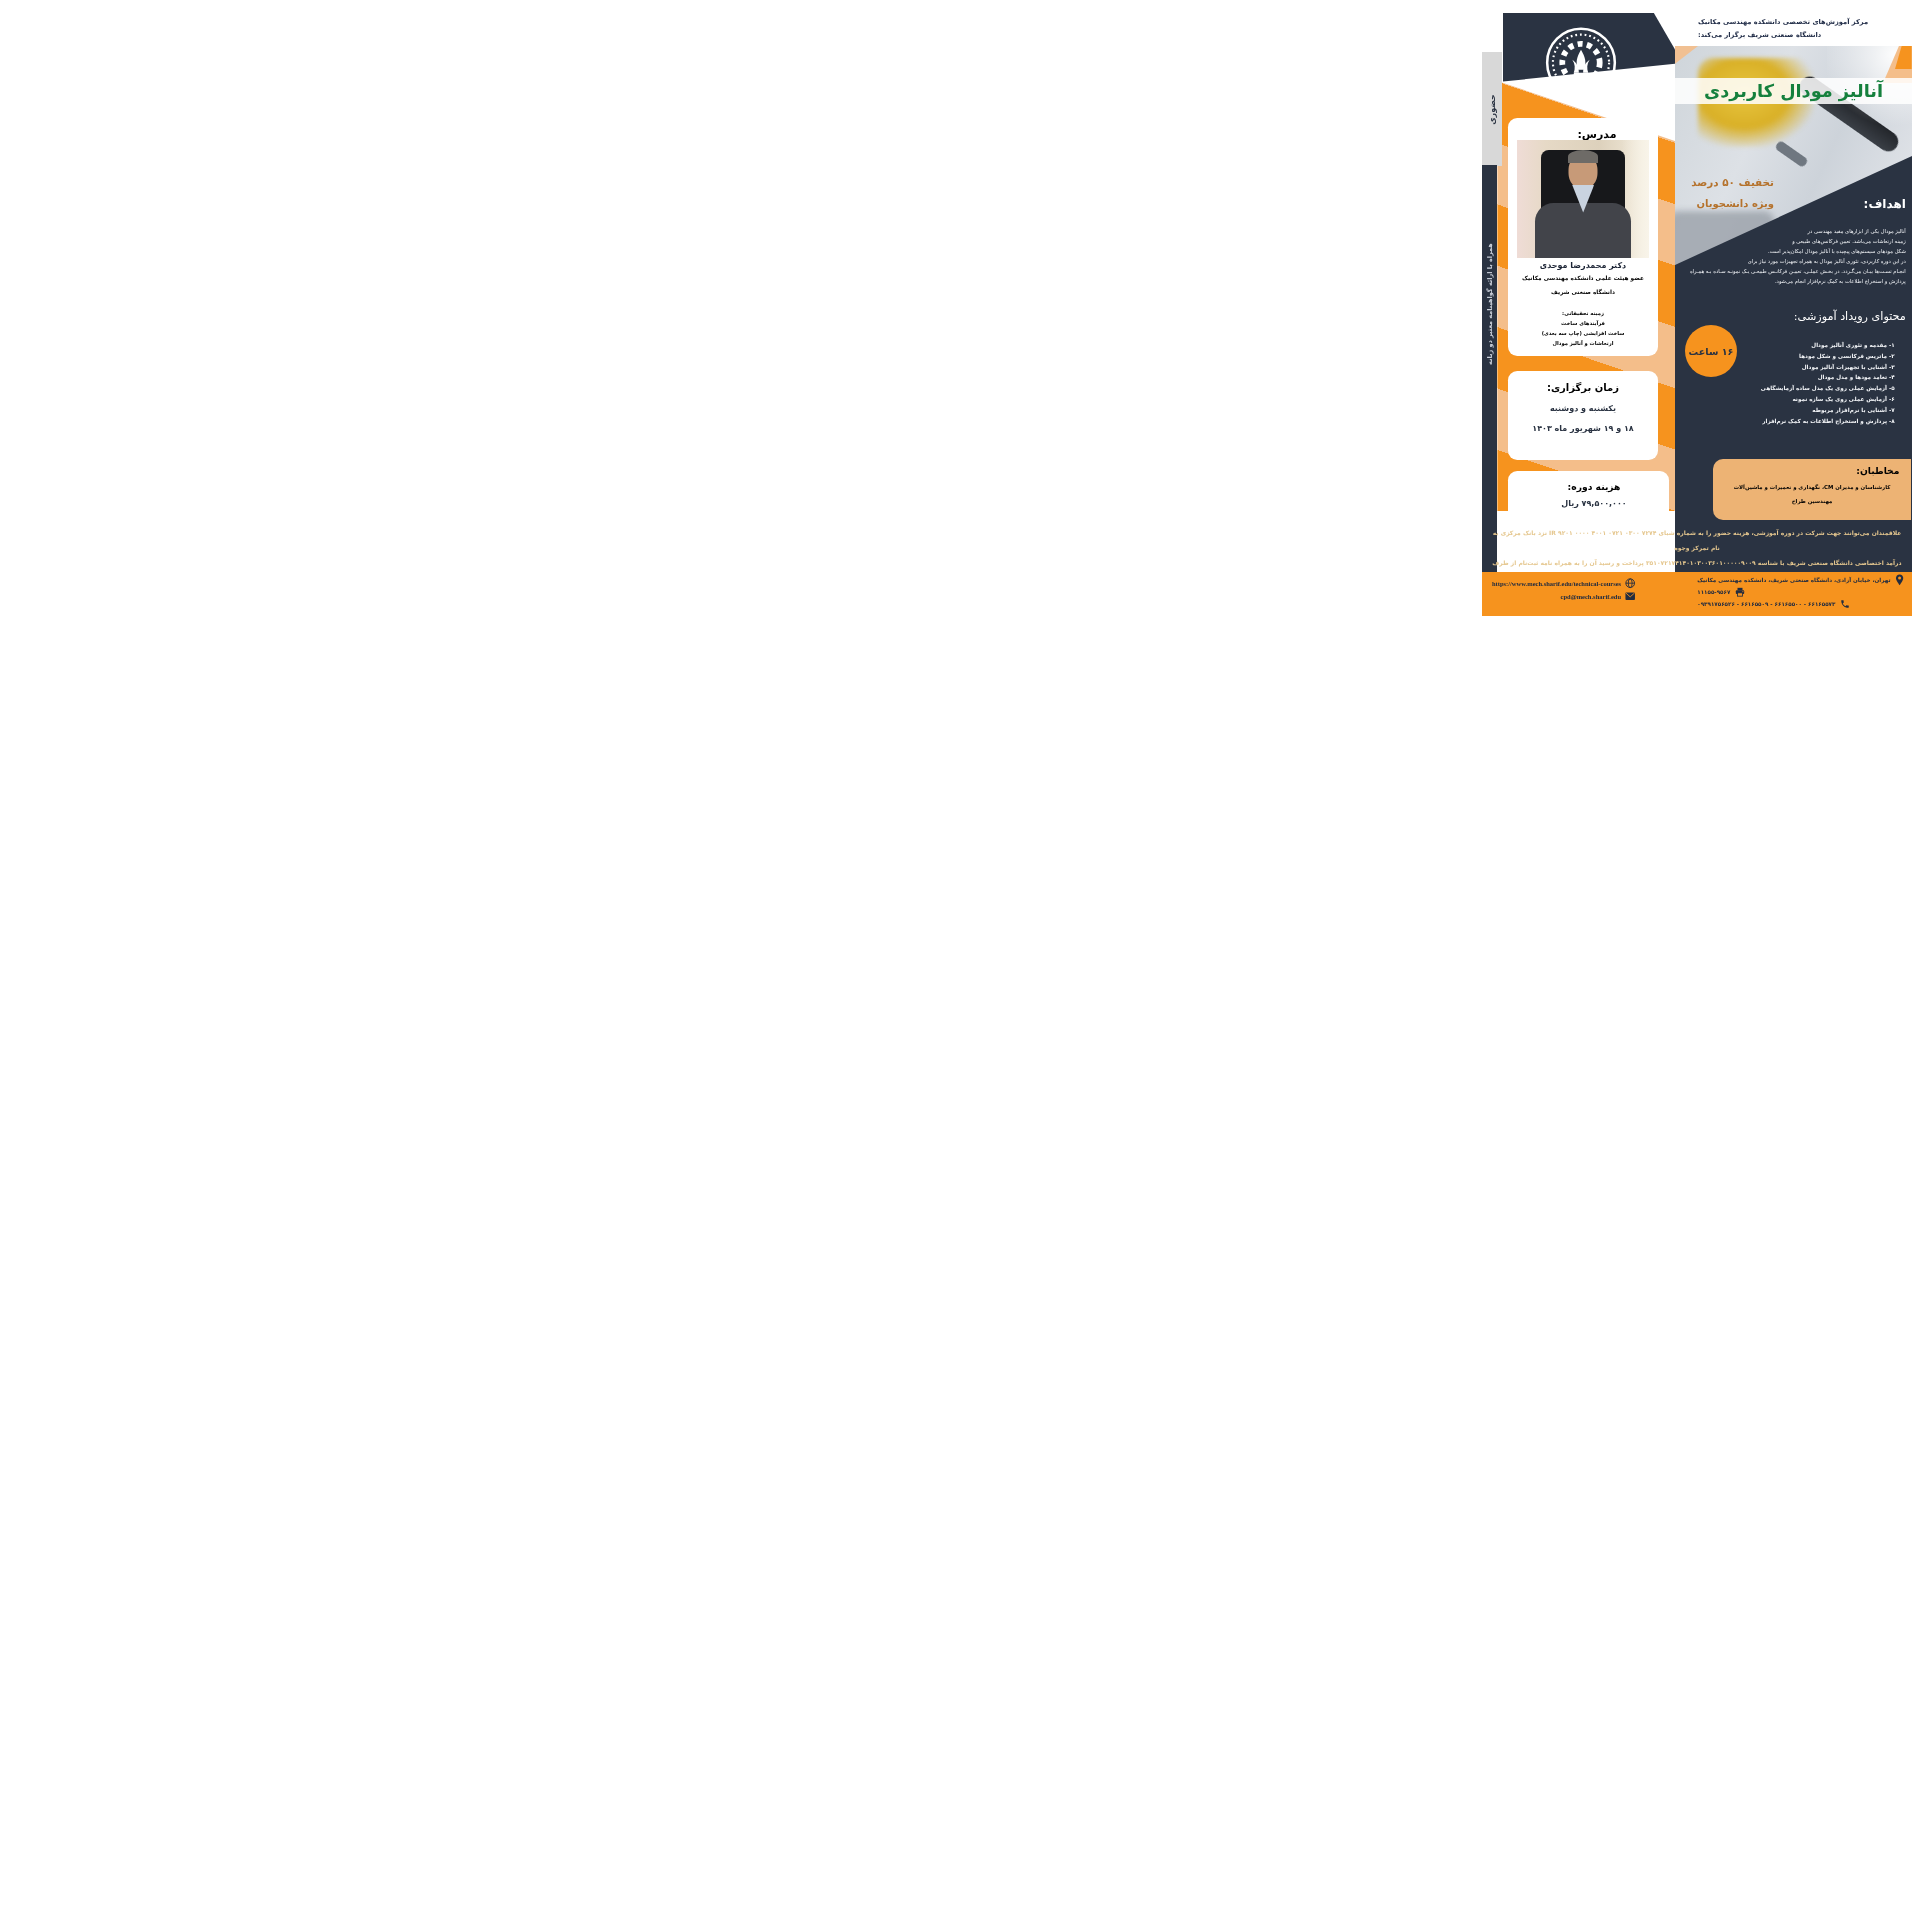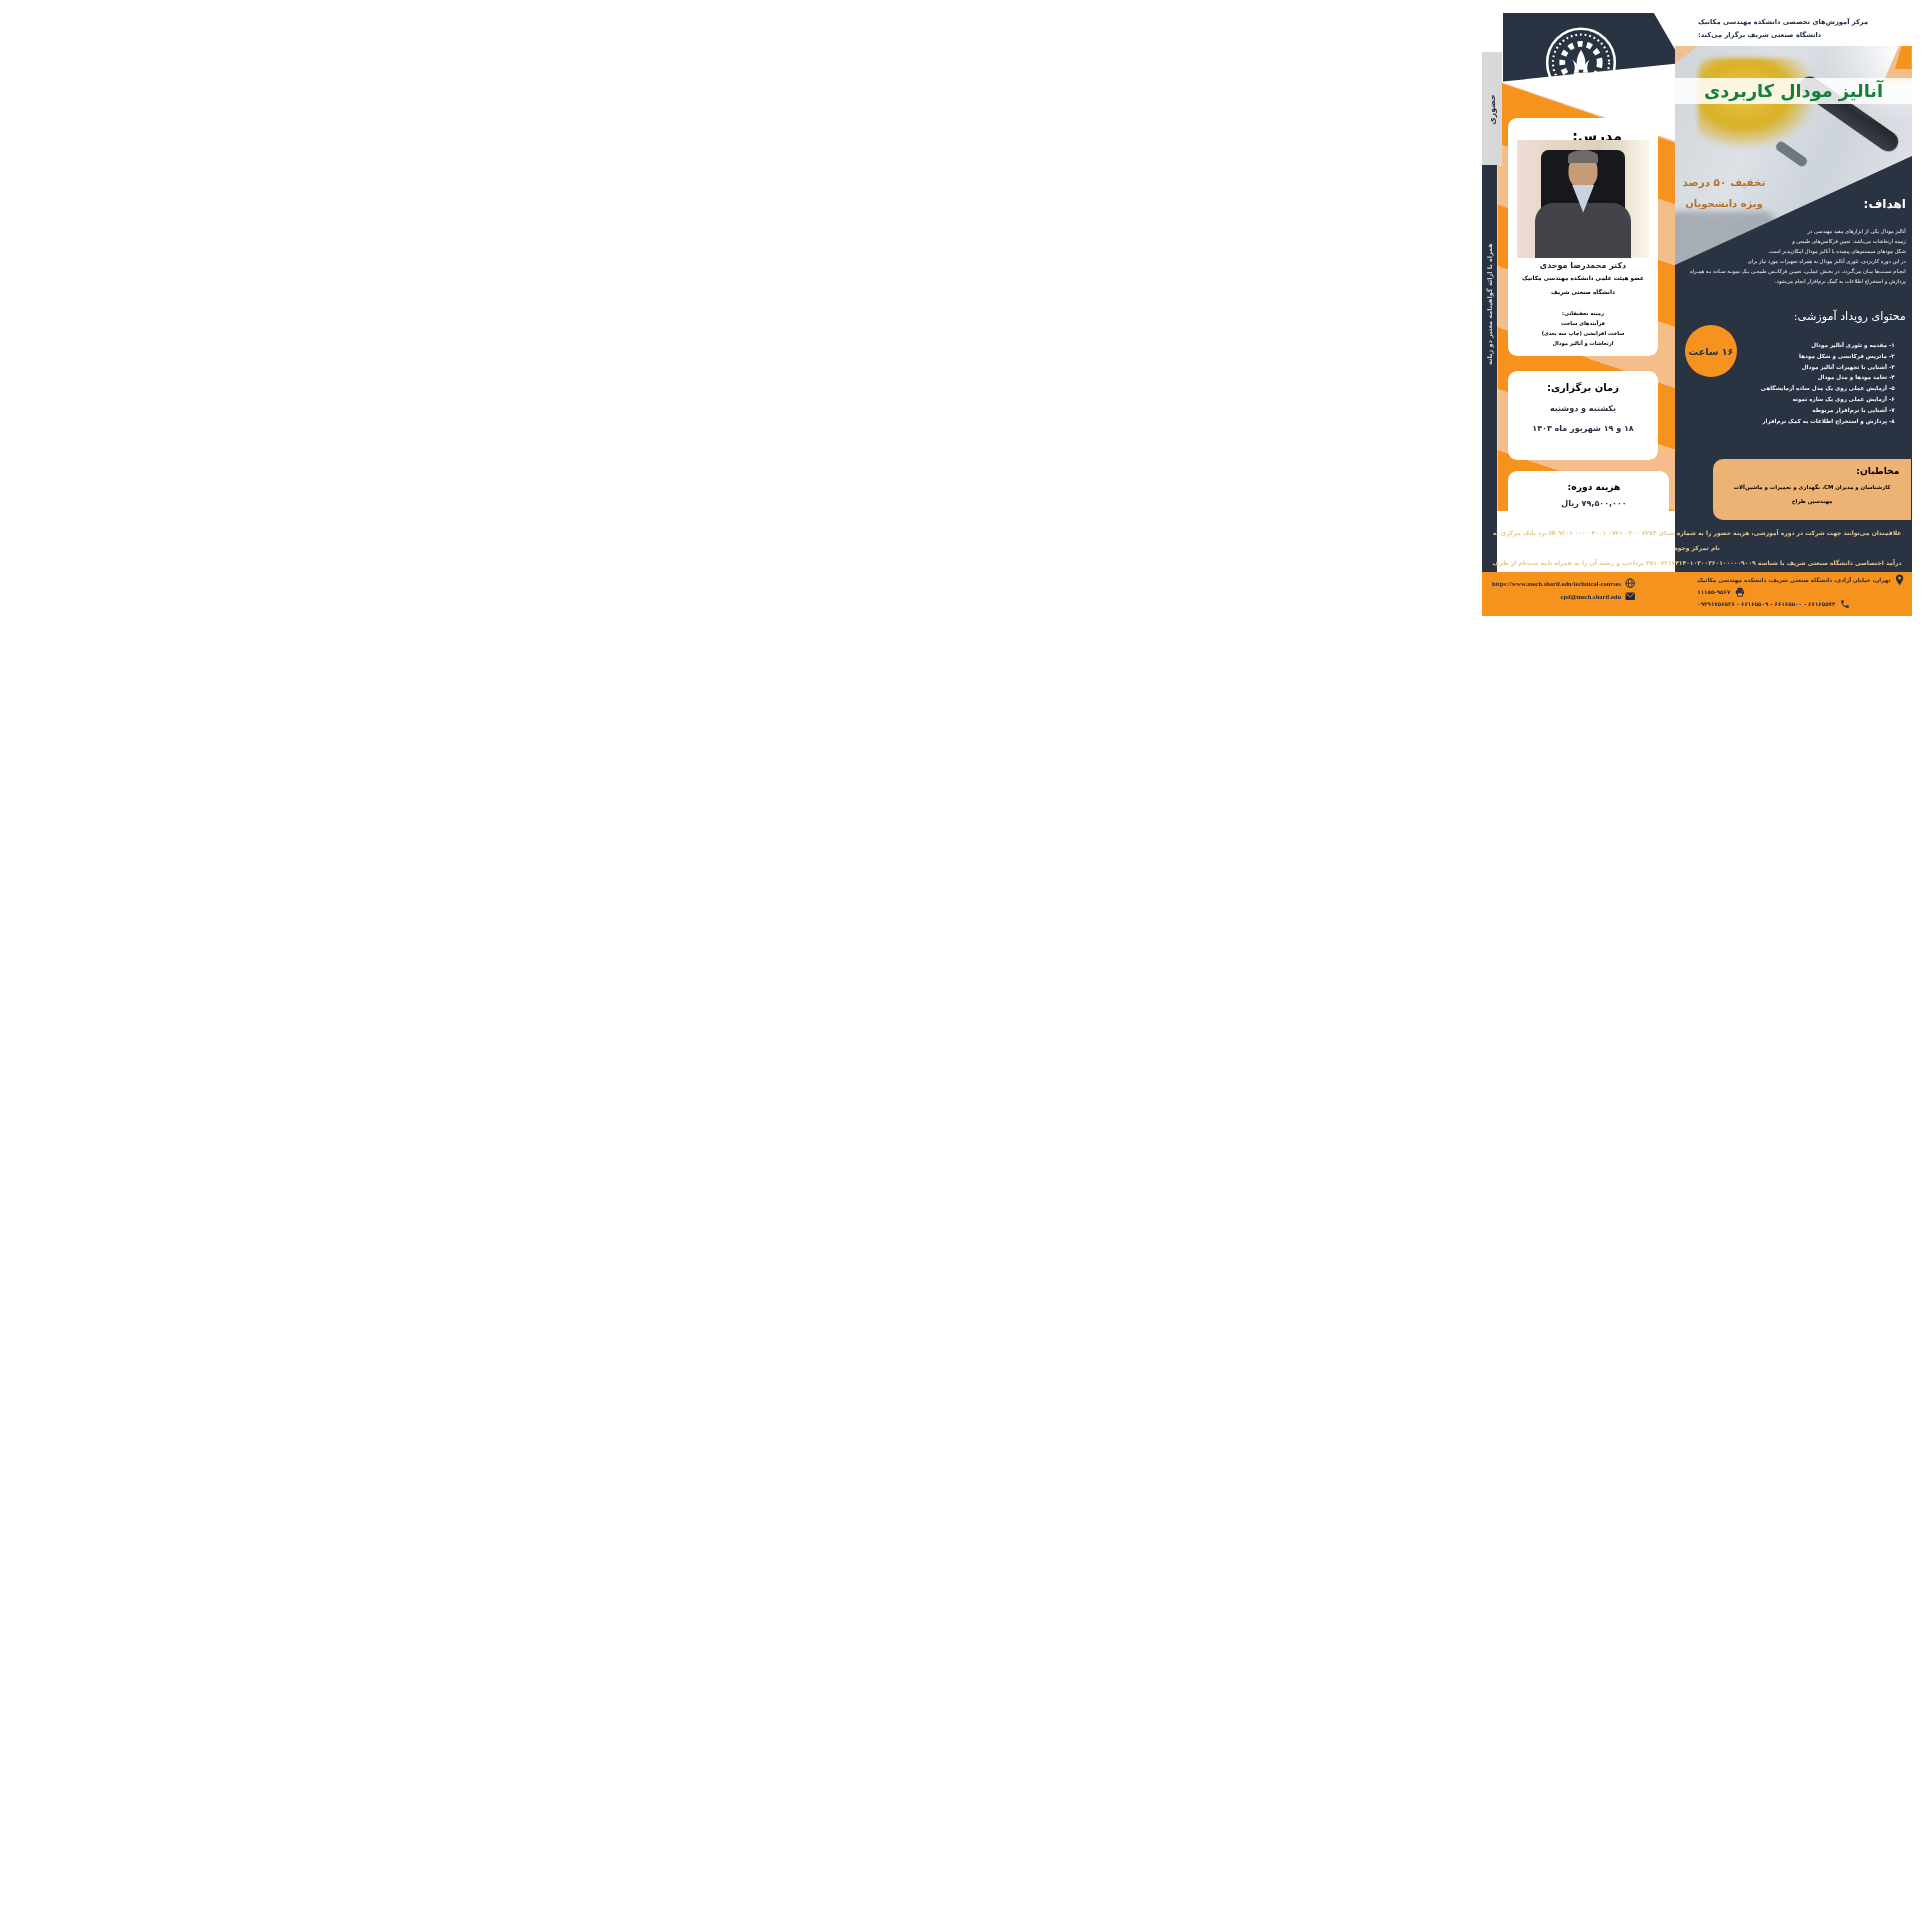--- a/index.html
+++ b/index.html
@@ -36,39 +36,39 @@
   #hero .flare{position:absolute;right:0;top:0;width:85px;height:85px;background:radial-gradient(circle at 80% 10%,rgba(255,255,255,.95),rgba(255,255,255,0) 70%);}
   .heroAccent1{left:401px;top:33px;width:29px;height:37px;background:#F4BE8A;clip-path:polygon(55% 0,100% 0,100% 100%,0 100%);}
   .heroAccent2{left:413px;top:33px;width:16.6px;height:23px;background:#F6931E;clip-path:polygon(40% 0,100% 0,100% 100%,0 100%);}
   .heroAccent3{left:193px;top:33px;width:23px;height:17.7px;background:#F4BE8A;clip-path:polygon(0 0,100% 0,0 100%);opacity:.9;}
   
   #titleBand{left:193px;top:65px;width:237px;height:26px;background:rgba(255,255,255,.86);display:flex;align-items:center;justify-content:center;}
   #titleBand div{color:#15803d;font-weight:bold;font-size:17.7px;line-height:26px;}
   
   #hdr{left:216px;top:3.1px;width:206px;direction:rtl;text-align:left;color:#1E2A45;font-weight:bold;font-size:6.7px;line-height:13px;}
   
-  #discount{left:192px;top:163px;width:100px;text-align:center;color:#B5722C;font-weight:bold;}
+  #discount{left:192px;top:163px;width:100px;text-align:right;color:#B5722C;font-weight:bold;}
   #discount .d1{font-size:10.4px;}
   #discount .d2{font-size:10px;margin-top:10.4px;}
   
   #panel{left:193px;top:143px;width:237px;height:416px;background:#2A3342;
     clip-path:polygon(0 26.2%,100% 0,100% 100%,0 100%);}
   
   #goalsHead{right:6.2px;top:184px;color:#ffffff;font-weight:bold;font-size:12px;text-align:right;}
   #goalsTxt{right:6.2px;top:213px;width:247px;color:#f4f6f9;font-size:5.2px;line-height:10px;text-align:right;font-weight:500;}
   
   #contHead{right:6.2px;top:297px;color:#ffffff;font-weight:normal;font-size:11.2px;text-align:right;}
   #contList{right:17.3px;top:327px;width:231px;color:#f4f6f9;font-size:5.6px;line-height:10.8px;text-align:right;font-weight:bold;}
   
   #circle{left:203px;top:312px;width:52px;height:52px;border-radius:50%;background:#F6931E;display:flex;align-items:center;justify-content:center;}
   #circle span{color:#2A3342;font-weight:bold;font-size:9.6px;}
   
   .card{background:#ffffff;border-radius:9.2px;text-align:center;color:#111;}
   #cardInstr{left:26px;top:105px;width:150px;height:238px;}
-  #cardInstr .h{margin-top:10px;font-size:14px;font-weight:bold;color:#000;padding-left:28px;}
+  #cardInstr .h{margin-top:10px;font-size:11px;font-weight:bold;color:#000;padding-left:28px;}
   #iphoto{position:absolute;left:9.2px;top:21.6px;width:132px;height:118px;overflow:hidden;background:linear-gradient(90deg,#efdcd6 0%,#e6d9c6 22%,#ddd1bc 62%,#f3ecdd 100%);}
   #iphoto .win{position:absolute;right:0;top:0;width:27px;height:100%;background:linear-gradient(90deg,rgba(255,255,255,0),#f8f4e9);}
   #iphoto .chair{position:absolute;left:50%;top:10px;transform:translateX(-50%);width:84px;height:116px;background:#17181b;border-radius:7.7px;}
   #iphoto .suit{position:absolute;left:50%;bottom:-14px;transform:translateX(-50%);width:96px;height:69px;background:#42444a;border-radius:18.5px 18.5px 0 0;}
   #iphoto .shirt{position:absolute;left:50%;top:45px;transform:translateX(-50%);width:22.3px;height:28px;background:#c9d3e0;clip-path:polygon(0 0,100% 0,50% 100%);}
   #iphoto .head{position:absolute;left:50%;top:14px;transform:translateX(-50%);width:29px;height:35px;background:#c79a78;border-radius:46%;}
   #iphoto .hair{position:absolute;left:50%;top:10.8px;transform:translateX(-50%);width:30px;height:13px;background:#6e6b67;border-radius:50% 50% 0 0;}
   #cardInstr .nm{position:absolute;left:0;right:0;top:143px;font-size:8px;font-weight:bold;color:#1A2233;}
   #cardInstr .a1{position:absolute;left:0;right:0;top:157px;font-size:5.8px;font-weight:bold;color:#000;}
   #cardInstr .a2{position:absolute;left:0;right:0;top:171px;font-size:5.8px;font-weight:bold;color:#000;}

